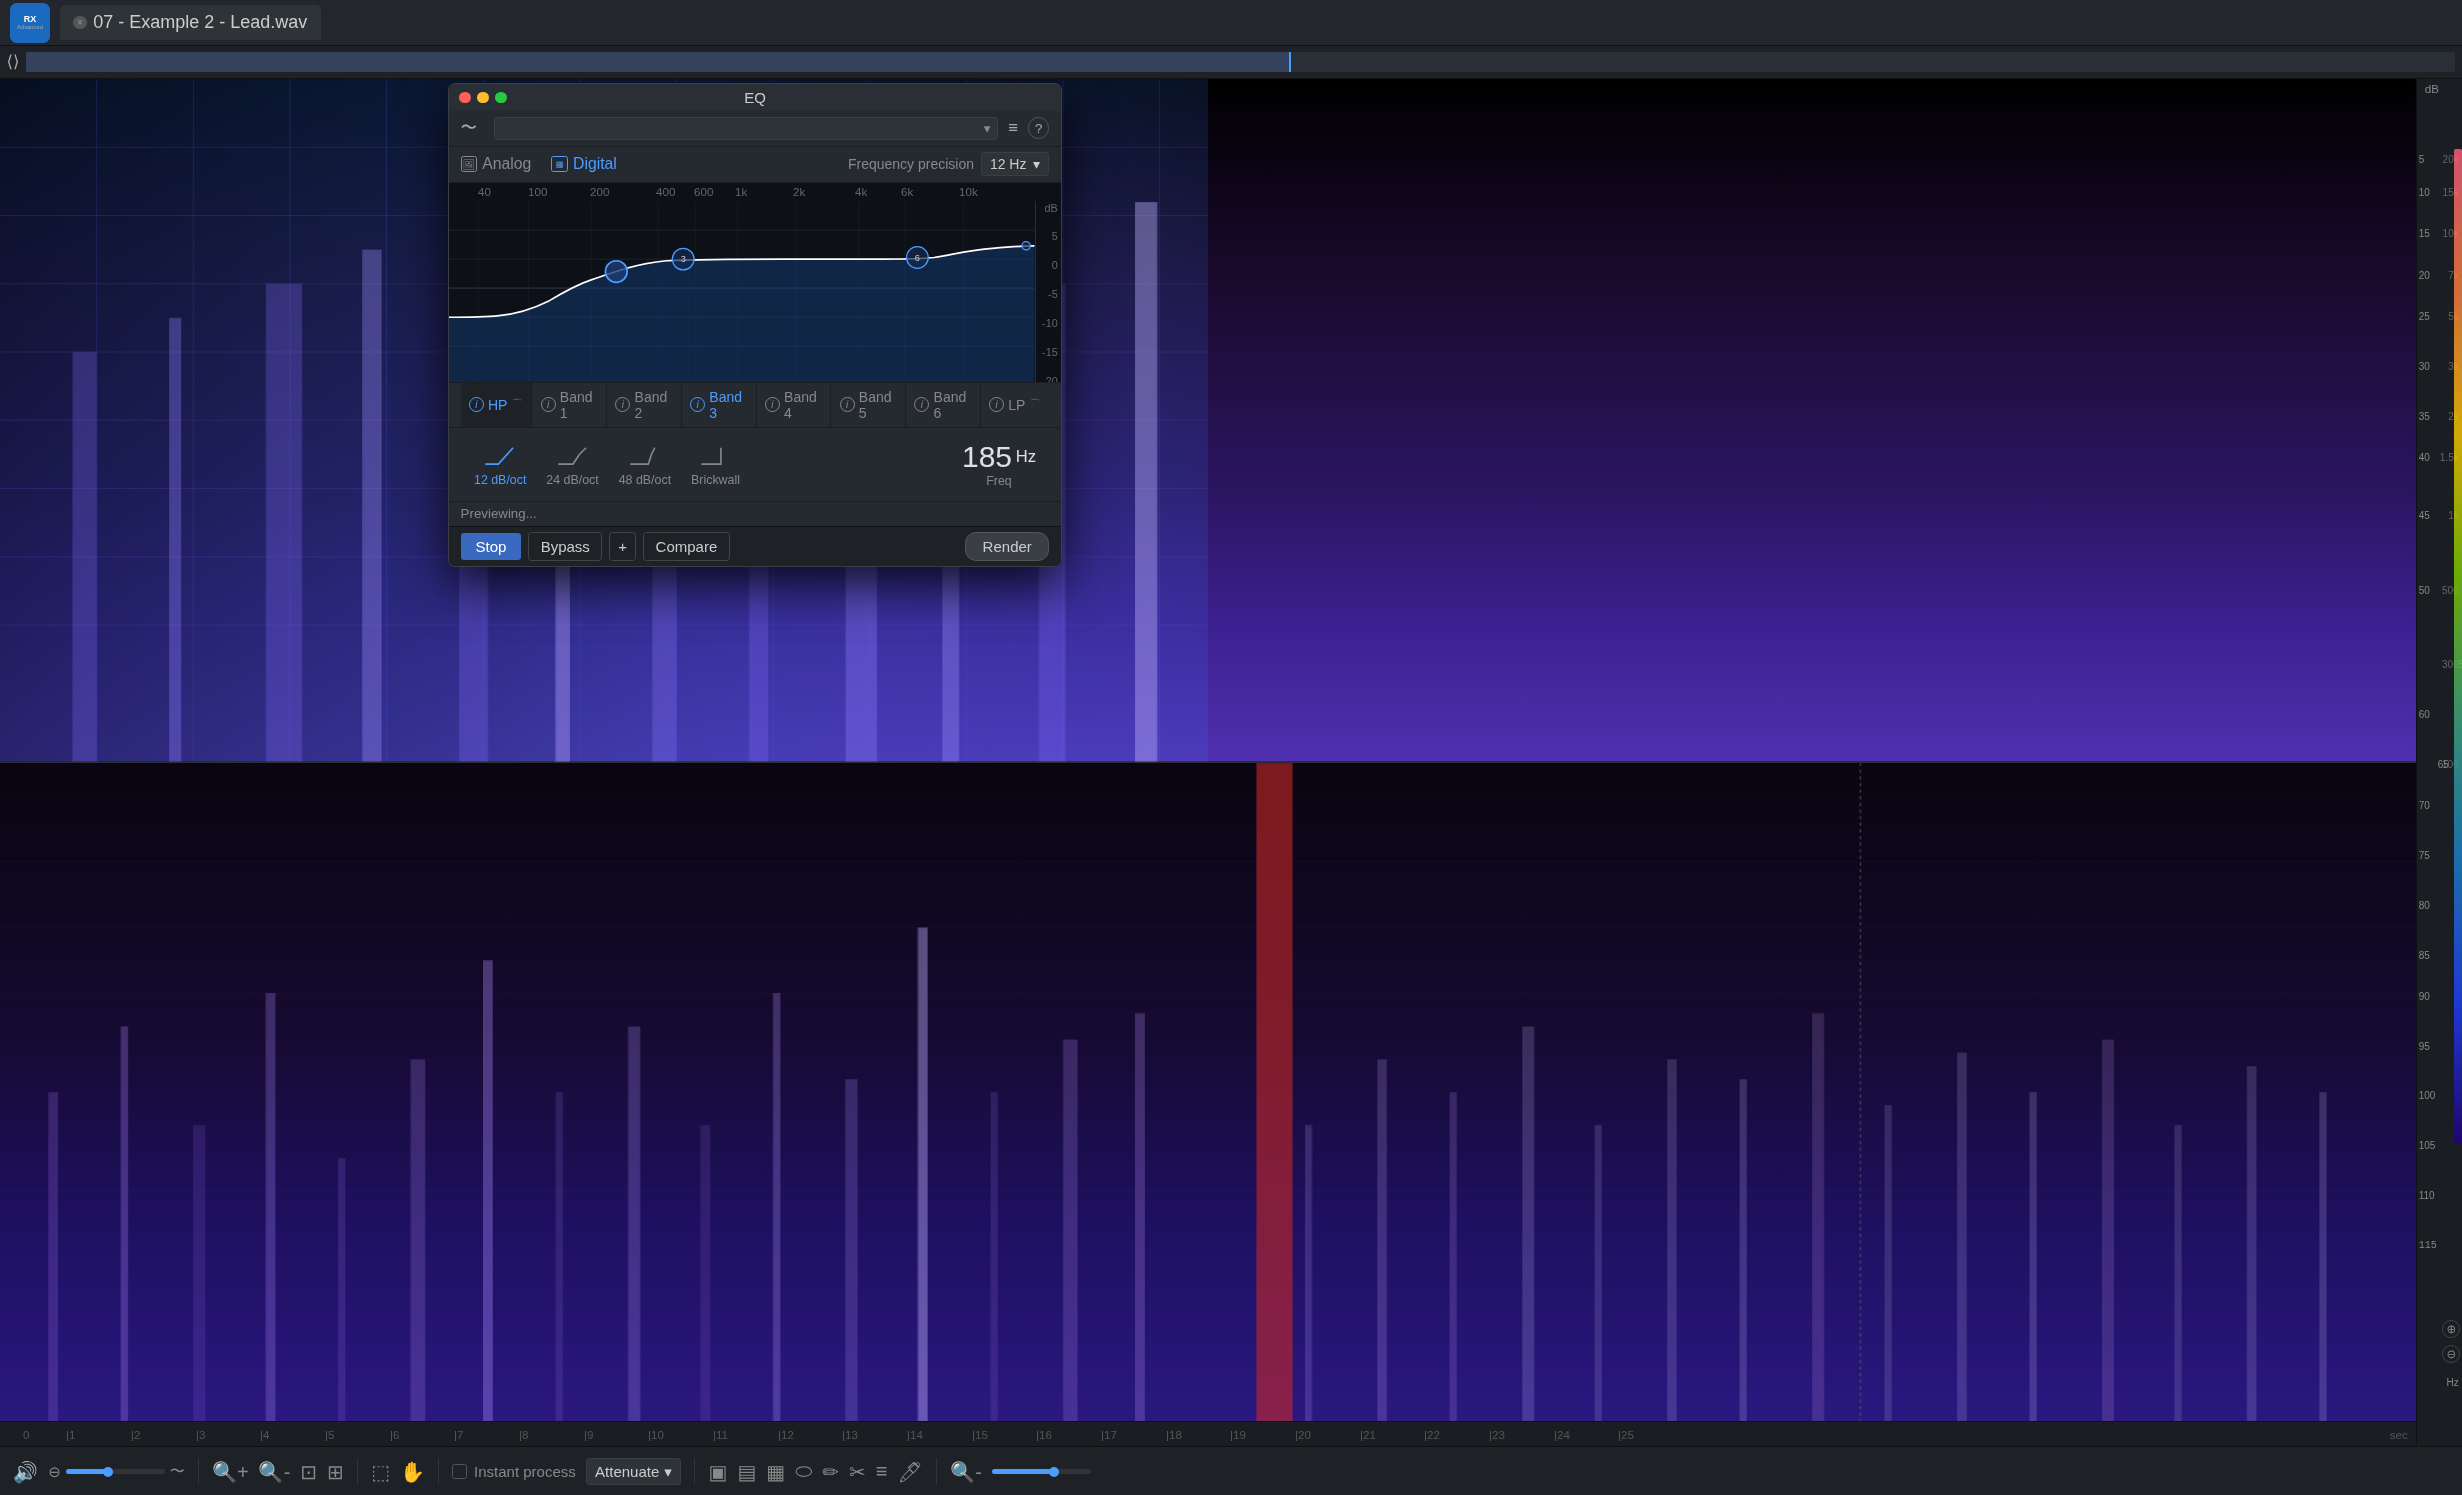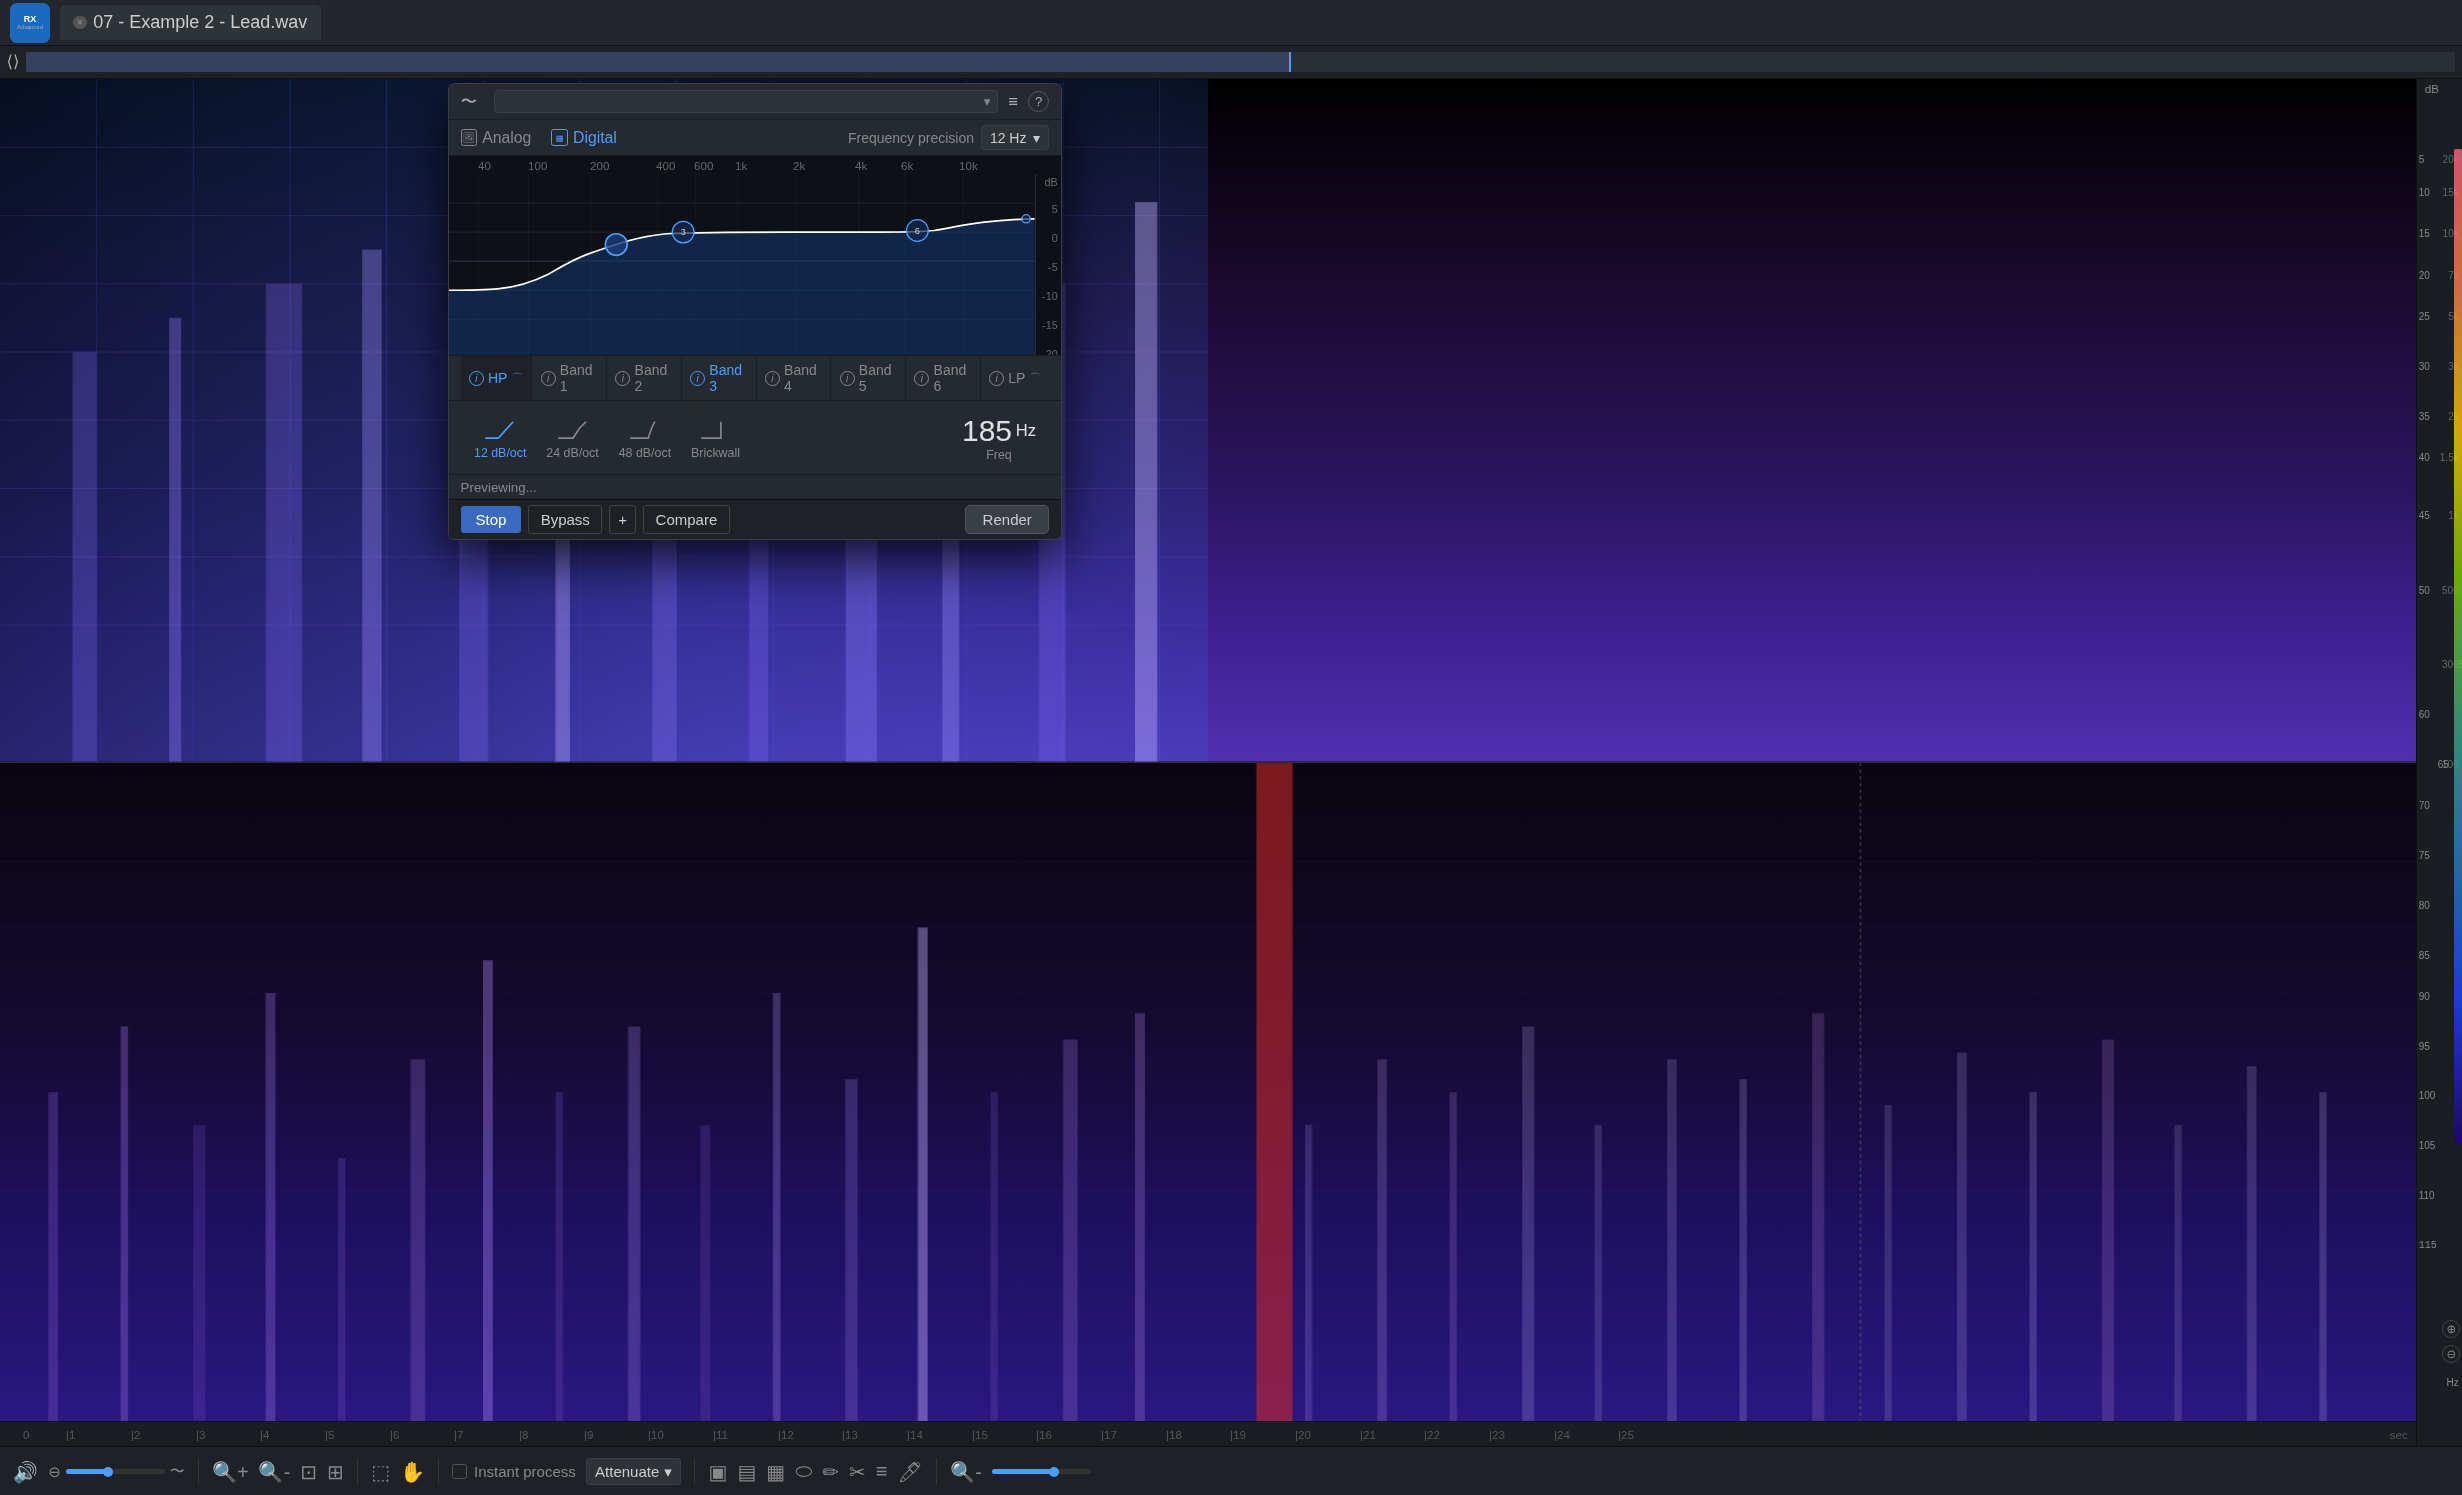--- a/index.html
+++ b/index.html
@@ -429,21 +429,21 @@
       border-radius: 3.3px;
       padding: 5px 11.6px;
       font-size: 15px;
       cursor: pointer;
     }
     .btn-render {
       margin-left: auto;
       background: #3a3e45;
       color: #ccc;
       border: 0.8px solid #555;
-      border-radius: 5px;
+      border-radius: 11px;
       padding: 5px 16.6px;
       font-size: 15px;
       cursor: pointer;
     }
 
     
     .right-sidebar {
       width: 46px;
       background: #1a1d21;
       display: flex;
@@ -677,20 +677,26 @@
             <rect x="39%" y="22%" width="0.7%" height="78%" fill="#a090ff" opacity="0.5"></rect>
             <rect x="43%" y="30%" width="1.1%" height="70%" fill="#8870ff" opacity="0.4"></rect>
             <rect x="47%" y="18%" width="0.9%" height="82%" fill="#c0b0ff" opacity="0.6"></rect>
           </g>
         </svg>
       </div>
     </div>
 
     <div class="eq-window">
 
+      <div class="eq-titlebar">
+        <div class="window-btn btn-red"></div>
+        <div class="window-btn btn-yellow"></div>
+        <div class="window-btn btn-green"></div>
+        <span class="eq-title">EQ</span>
+      </div>
 
       <div class="eq-toolbar">
         <span class="eq-waveform-icon">〜</span>
         <div class="eq-preset-dropdown">
           <span></span>
           <span>▾</span>
         </div>
         <span class="eq-menu-icon">≡</span>
         <div class="eq-help-icon">?</div>
       </div>

